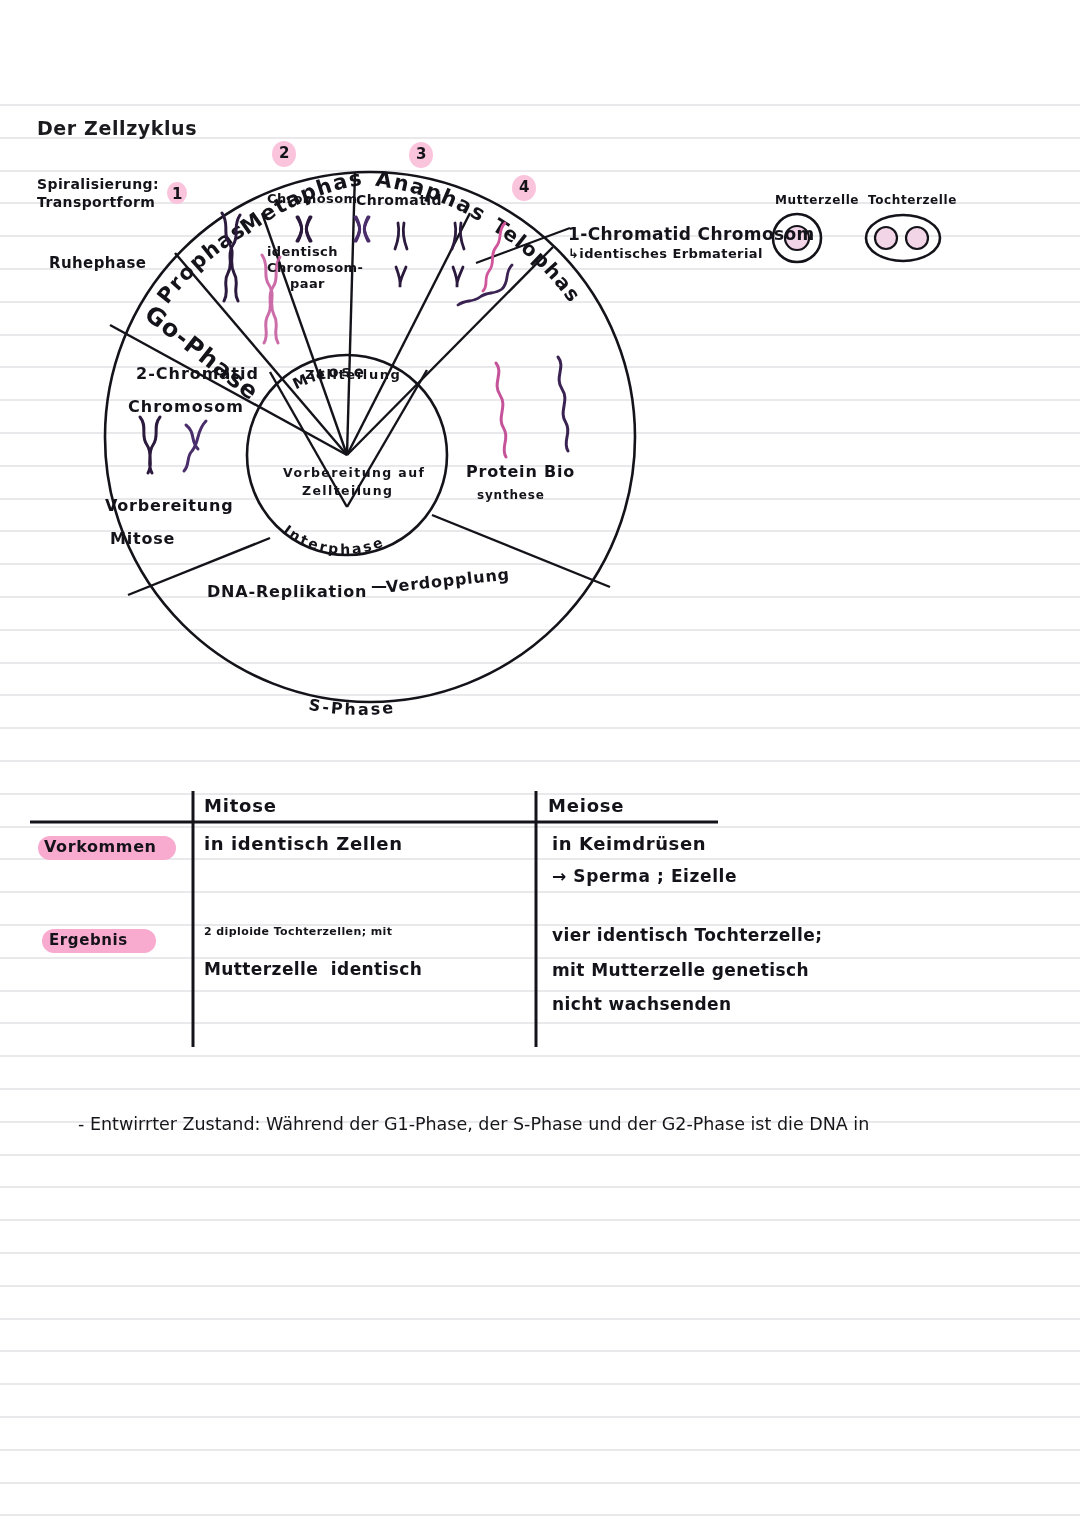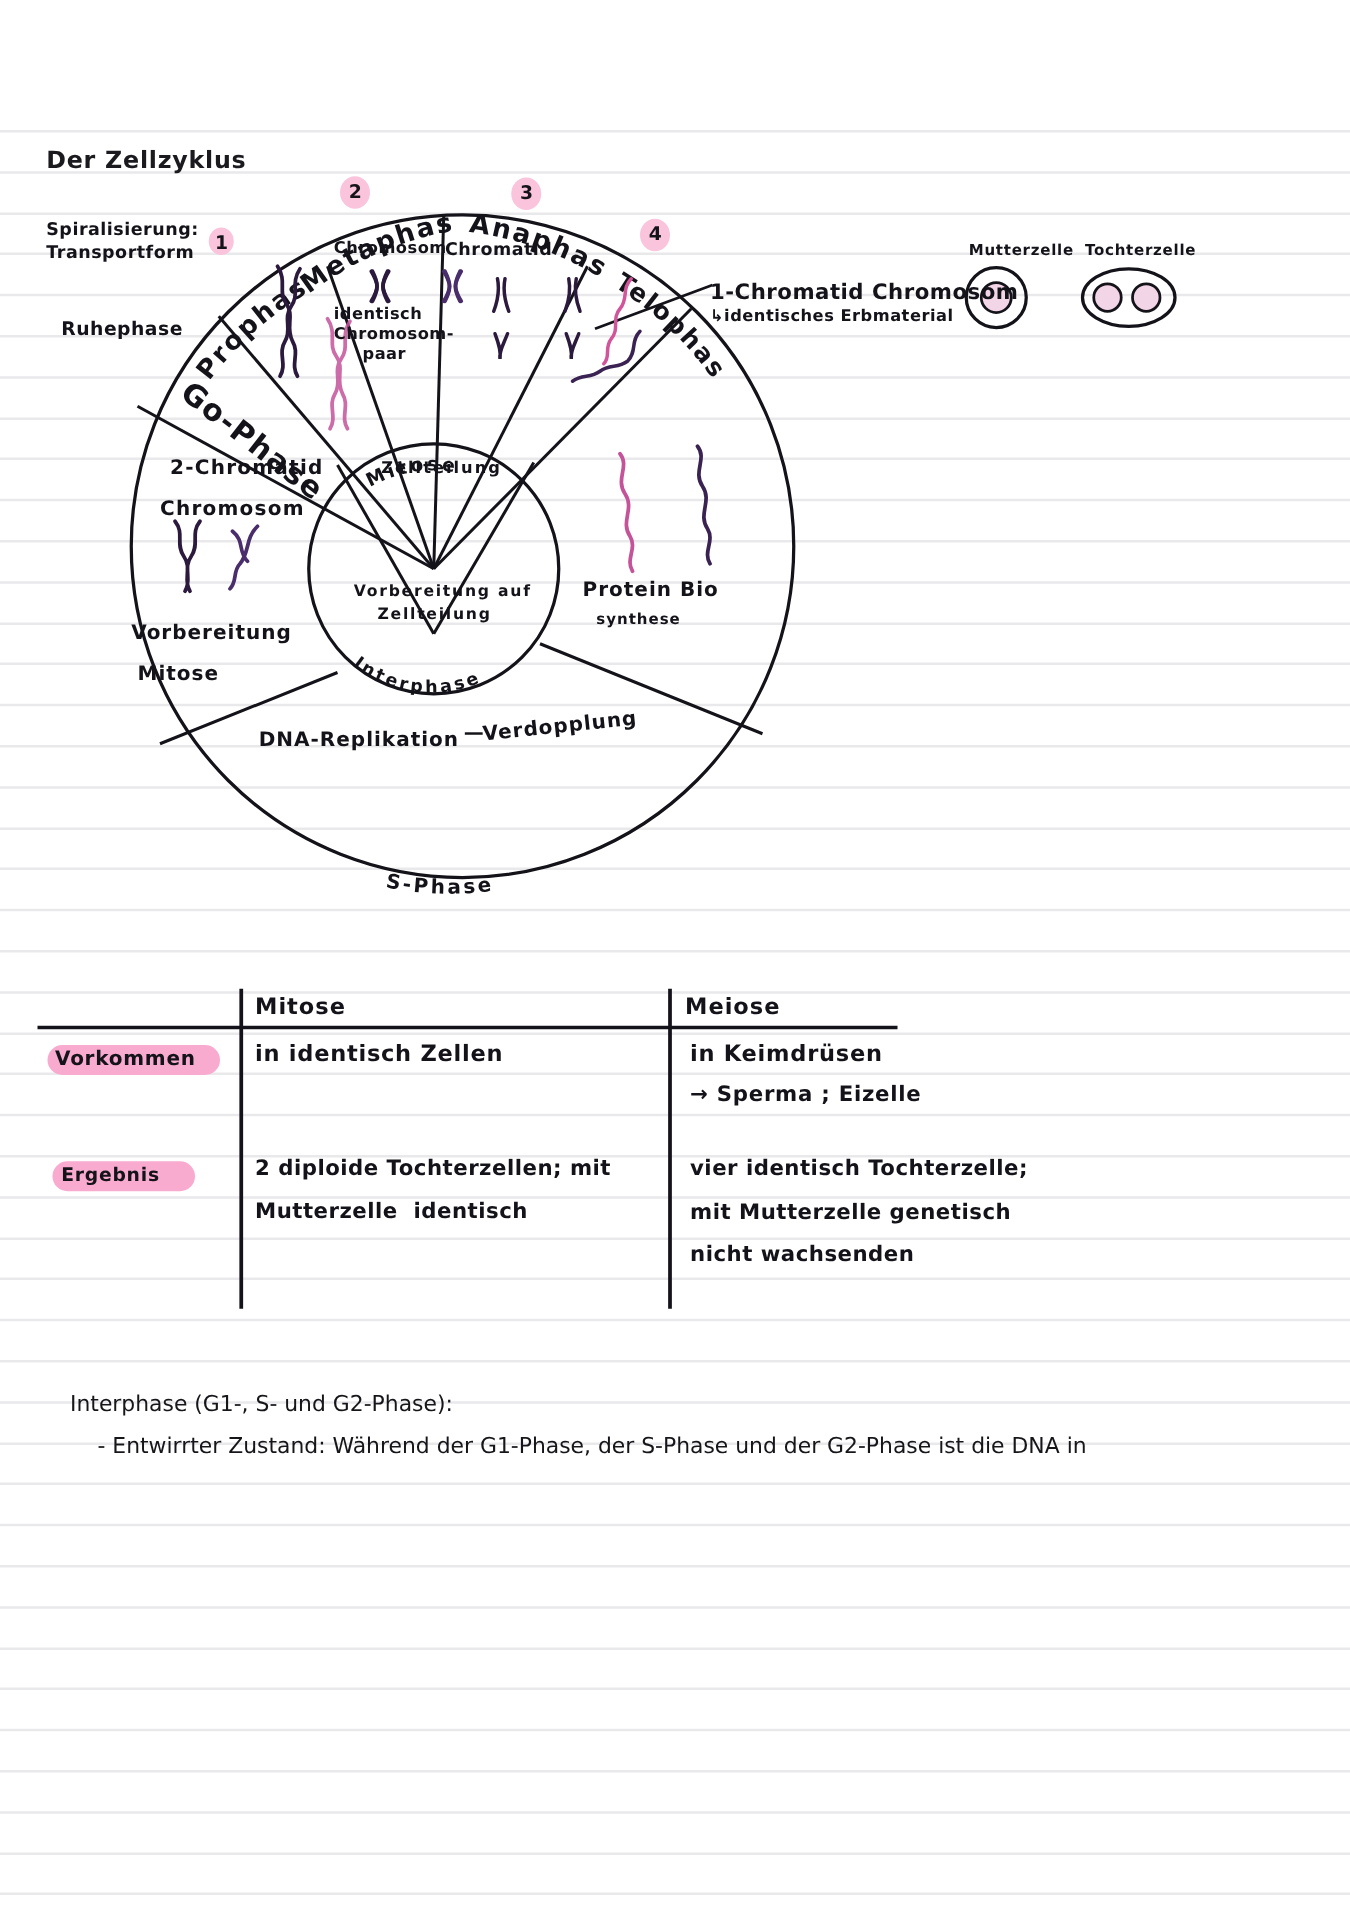--- a/index.html
+++ b/index.html
@@ -287,22 +287,21 @@
 <div class="hw tbl-txt" style="left:548px;top:796px;font-size:18px;letter-spacing:.8px;">Meiose</div>
 
 <div class="hl-pill" style="left:38px;top:836px;width:138px;height:24px;"></div>
 <div class="hw tbl-txt" style="left:44px;top:838px;font-size:16px;letter-spacing:.6px;z-index:3;">Vorkommen</div>
 <div class="hw tbl-txt" style="left:204px;top:834px;font-size:18px;letter-spacing:.6px;">in identisch Zellen</div>
 <div class="hw tbl-txt" style="left:552px;top:834px;font-size:18px;letter-spacing:.6px;">in Keimdrüsen</div>
 <div class="hw tbl-txt" style="left:552px;top:867px;font-size:17px;letter-spacing:.6px;">→ Sperma ; Eizelle</div>
 
 <div class="hl-pill" style="left:42px;top:929px;width:114px;height:24px;"></div>
 <div class="hw tbl-txt" style="left:49px;top:932px;font-size:15px;letter-spacing:.6px;z-index:3;">Ergebnis</div>
-<div class="hw tbl-txt" style="left:204px;top:926px;font-size:17px;letter-spacing:.4px;">2 diploide Tochterzellen; mit</div>
+<div class="hw tbl-txt" style="left:204px;top:926px;font-size:11px;letter-spacing:.4px;">2 diploide Tochterzellen; mit</div>
 <div class="hw tbl-txt" style="left:204px;top:960px;font-size:17px;letter-spacing:.4px;">Mutterzelle  identisch</div>
 <div class="hw tbl-txt" style="left:552px;top:926px;font-size:17px;letter-spacing:.4px;">vier identisch Tochterzelle;</div>
 <div class="hw tbl-txt" style="left:552px;top:961px;font-size:17px;letter-spacing:.4px;">mit Mutterzelle genetisch</div>
 <div class="hw tbl-txt" style="left:552px;top:995px;font-size:17px;letter-spacing:.4px;">nicht wachsenden</div>
 
 <div id="notes">
-  <div class="nline">Interphase (G1-, S- und G2-Phase):</div>
   <div class="nline indent">- Entwirrter Zustand: Während der G1-Phase, der S-Phase und der G2-Phase ist die DNA in</div>
 </div>
 
 </body></html>

